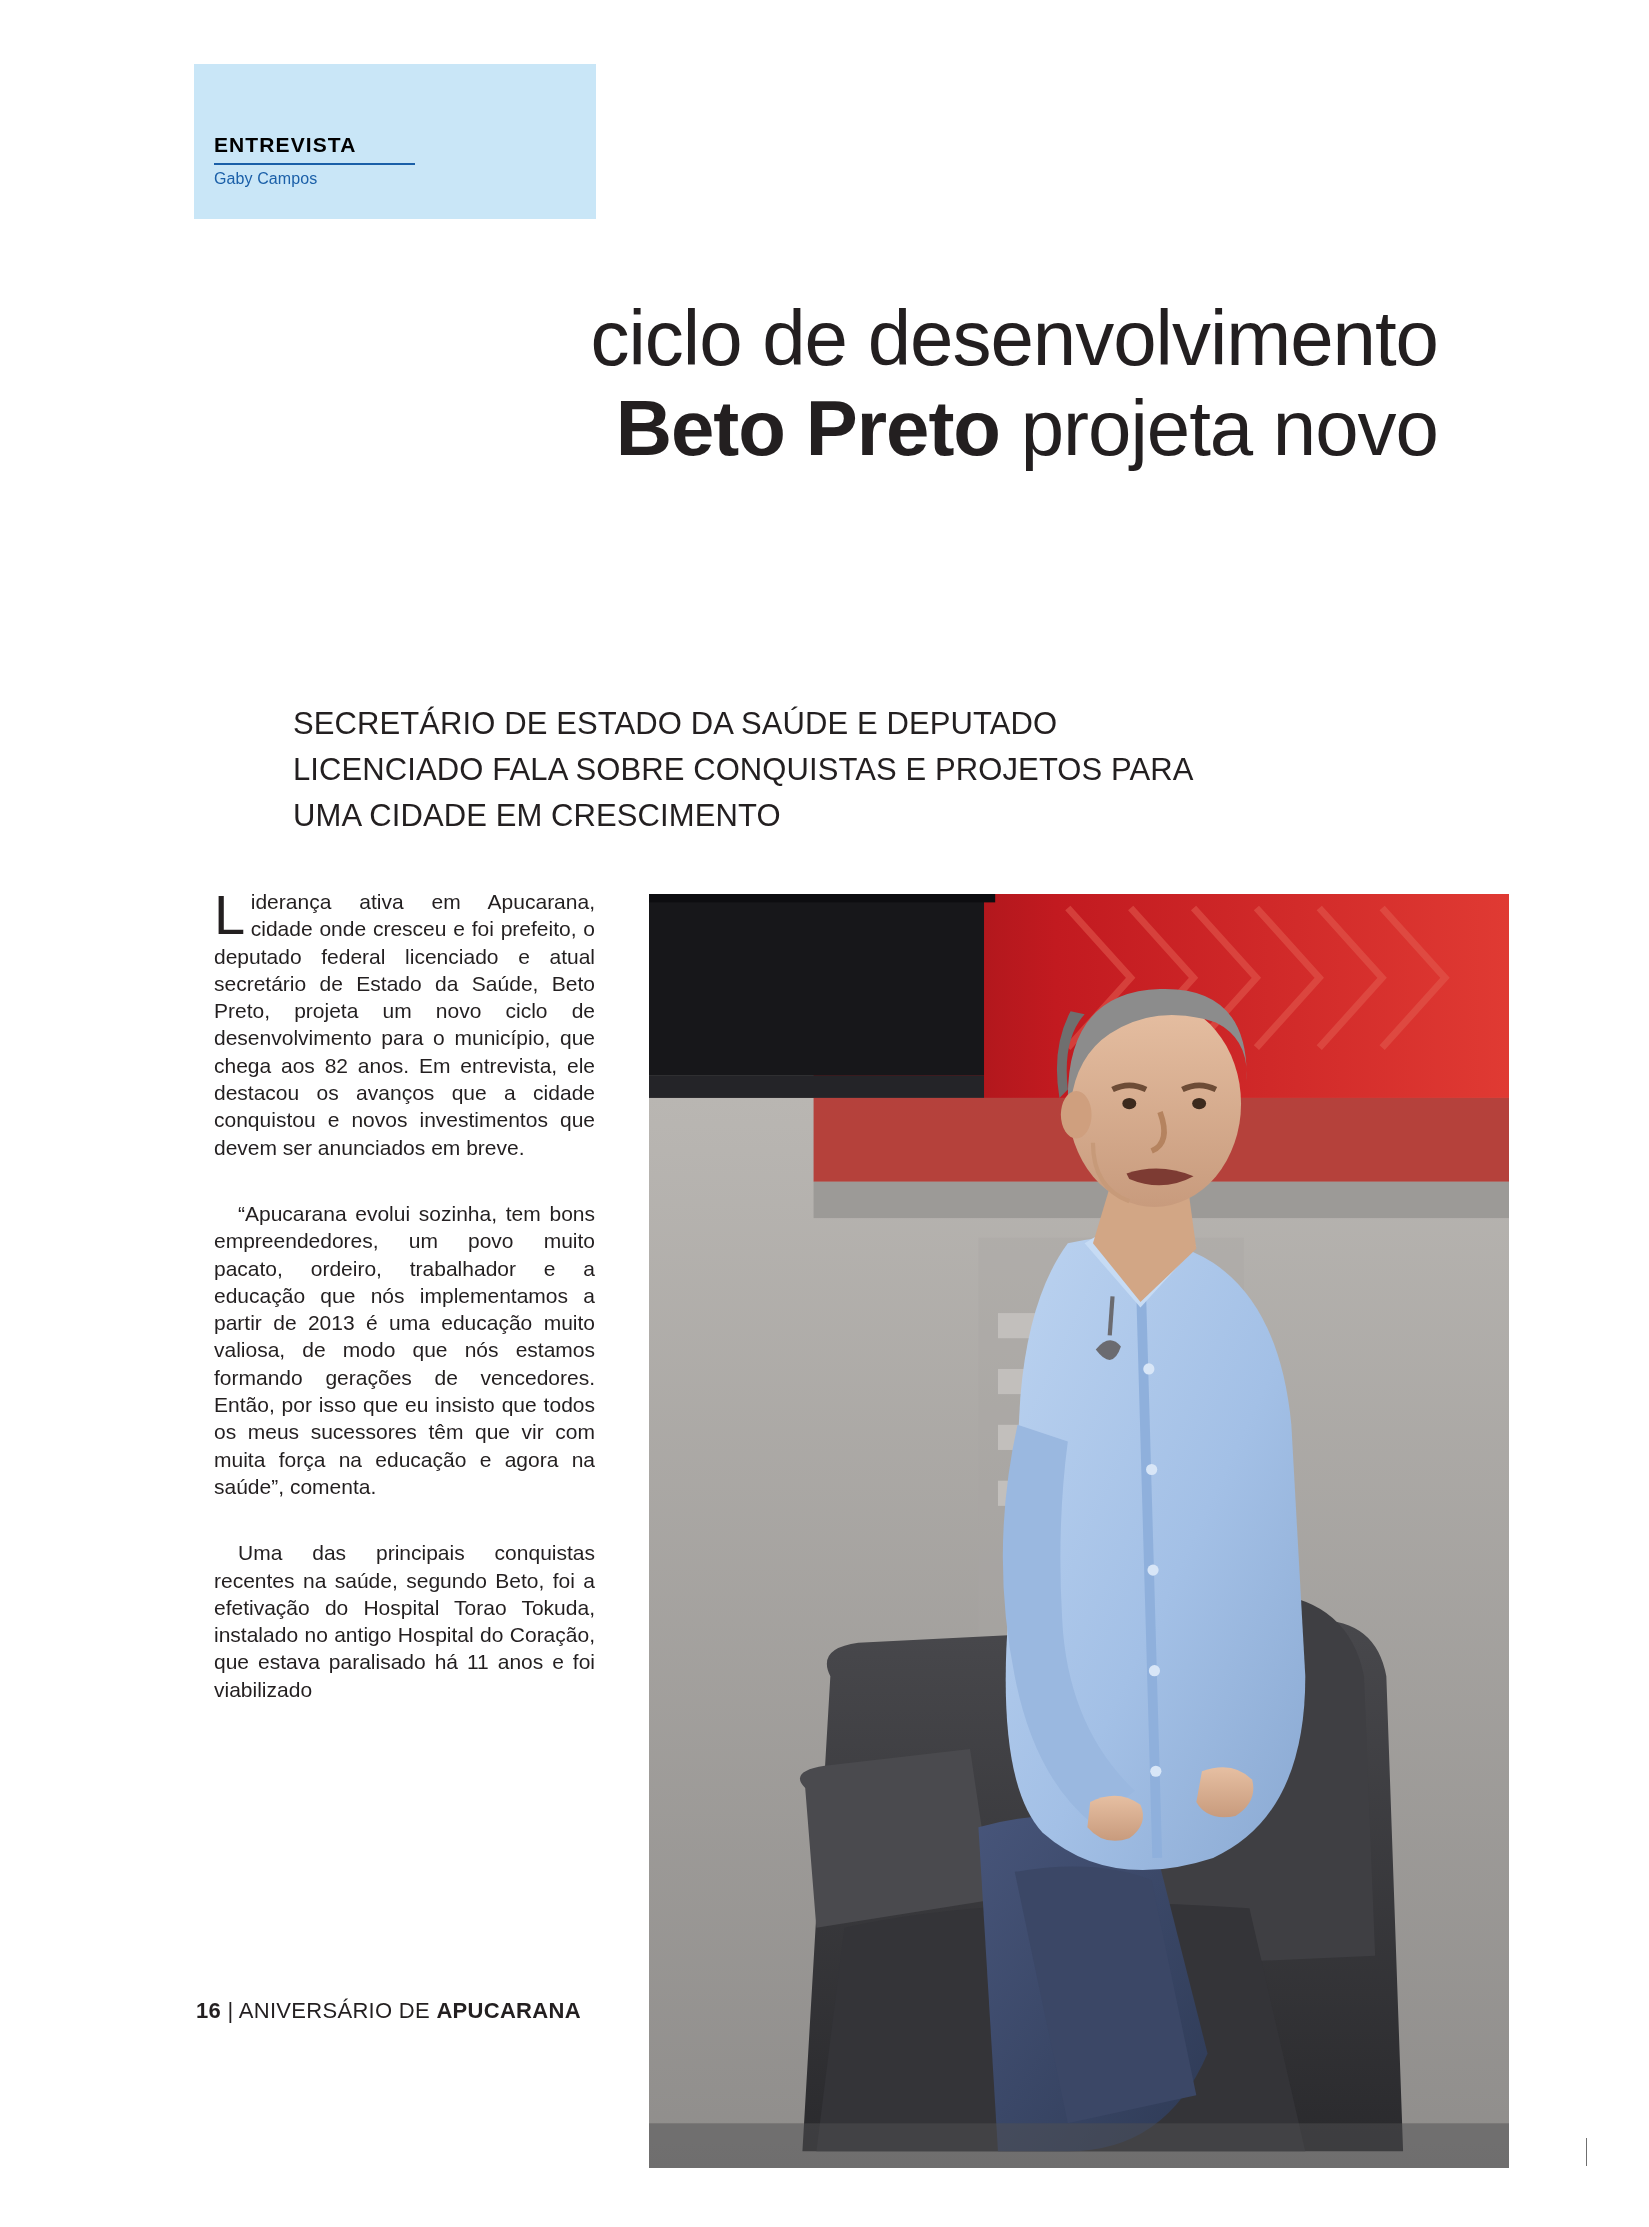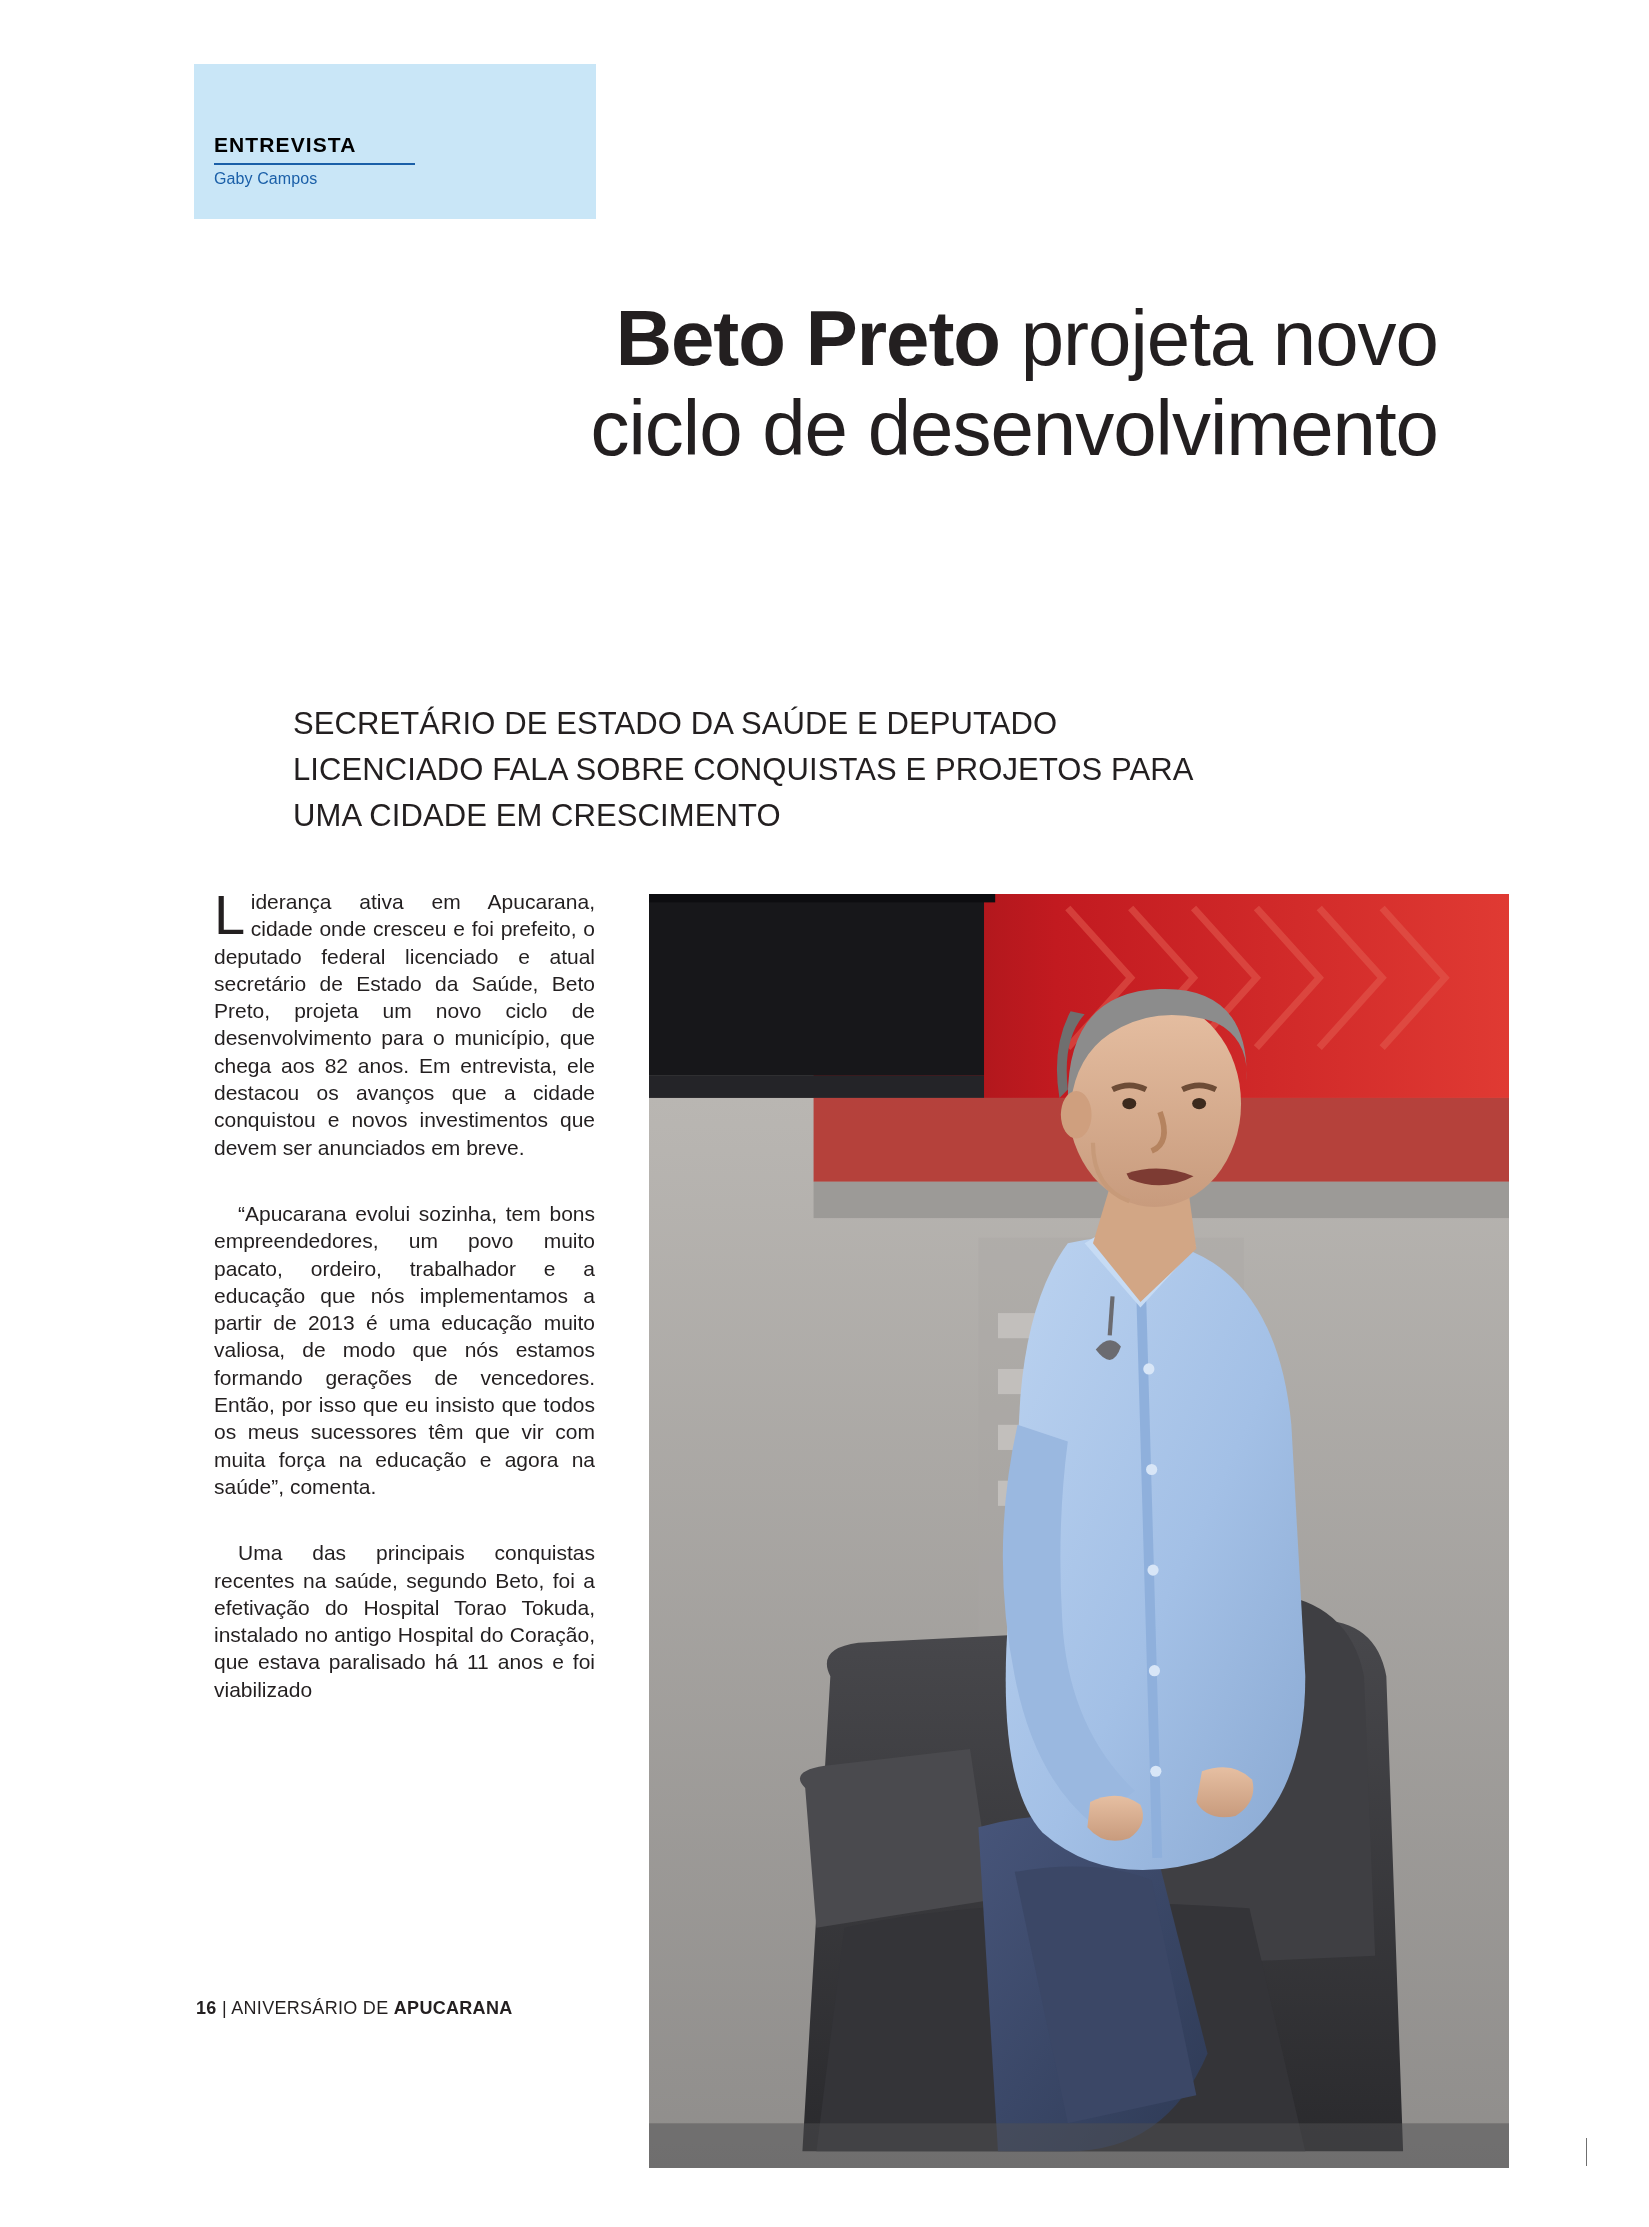--- a/index.html
+++ b/index.html
@@ -116,21 +116,21 @@
     overflow: hidden;
     background: #2b2b2f;
   }
   .photo svg { display: block; width: 100%; height: 100%; }
 
   
   .footer {
     position: absolute;
     left: 196px;
     top: 1998px;
-    font-size: 18px;
+    font-size: 22px;
     letter-spacing: 0.3px;
     color: #231f20;
   }
   .footer .pg { font-weight: 800; }
   .footer .sep { color: #231f20; }
   .footer .strong { font-weight: 800; }
 
   .edge-tick {
     position: absolute;
     left: 1586px;
@@ -142,22 +142,22 @@
 </style>
 </head>
 <body>
 
 <div class="section-box"></div>
 <div class="section-kicker">ENTREVISTA</div>
 <div class="section-rule"></div>
 <div class="section-byline">Gaby Campos</div>
 
 <div class="headline">
+  <div>ciclo de desenvolvimento</div>
   <div><b>Beto Preto</b><span> projeta novo</span></div>
-  <div>ciclo de desenvolvimento</div>
 </div>
 
 <div class="deck">
   <div>SECRETÁRIO DE ESTADO DA SAÚDE E DEPUTADO</div>
   <div>LICENCIADO FALA SOBRE CONQUISTAS E PROJETOS PARA</div>
   <div>UMA CIDADE EM CRESCIMENTO</div>
 </div>
 
 <div class="col">
   <p class="dropcap-wrap"><span class="dropcap">L</span><span>iderança ativa em Apucarana, cidade onde cresceu e foi prefeito, o deputado federal licenciado e atual secretário de Estado da Saúde, Beto Preto, projeta um novo ciclo de desenvolvimento para o município, que chega aos 82 anos. Em entrevista, ele destacou os avanços que a cidade conquistou e novos investimentos que devem ser anunciados em breve.</span></p>

